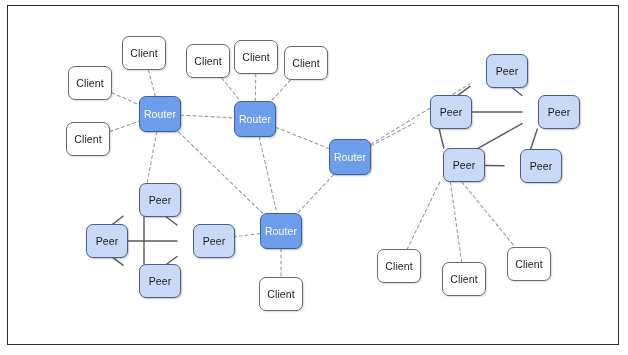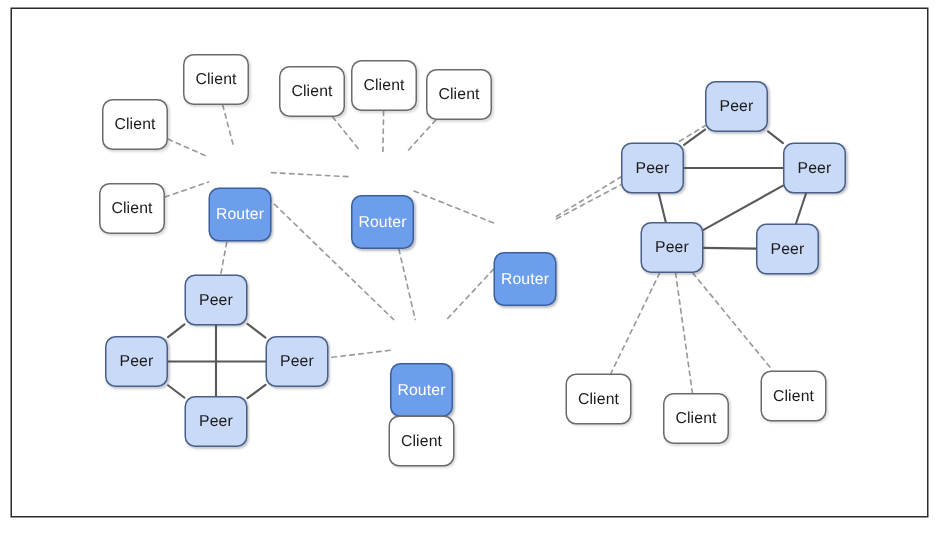--- a/index.html
+++ b/index.html
@@ -49,27 +49,27 @@
     white-space: nowrap;
   }
   .node-label {
     pointer-events: none;
   }
   .node.router {
     background: #6d9eeb;
     border: 1.4px solid #3c5f9e;
     color: #ffffff;
     box-shadow: 1px 1px 1.5px rgba(60,70,90,0.35);
-    margin-top: 29px;
   }
   .node.peer {
     background: #c9daf8;
     border: 1.4px solid #4a5f86;
     color: #1b1b1b;
     box-shadow: 1px 1px 1.5px rgba(60,70,90,0.30);
+    margin-left: 16px;
   }
   .node.client {
     background: #ffffff;
     border: 1.2px solid #6b6b6b;
     color: #1b1b1b;
     box-shadow: 1px 1px 1.5px rgba(90,90,90,0.22);
   }
 </style>
 </head>
 <body>

